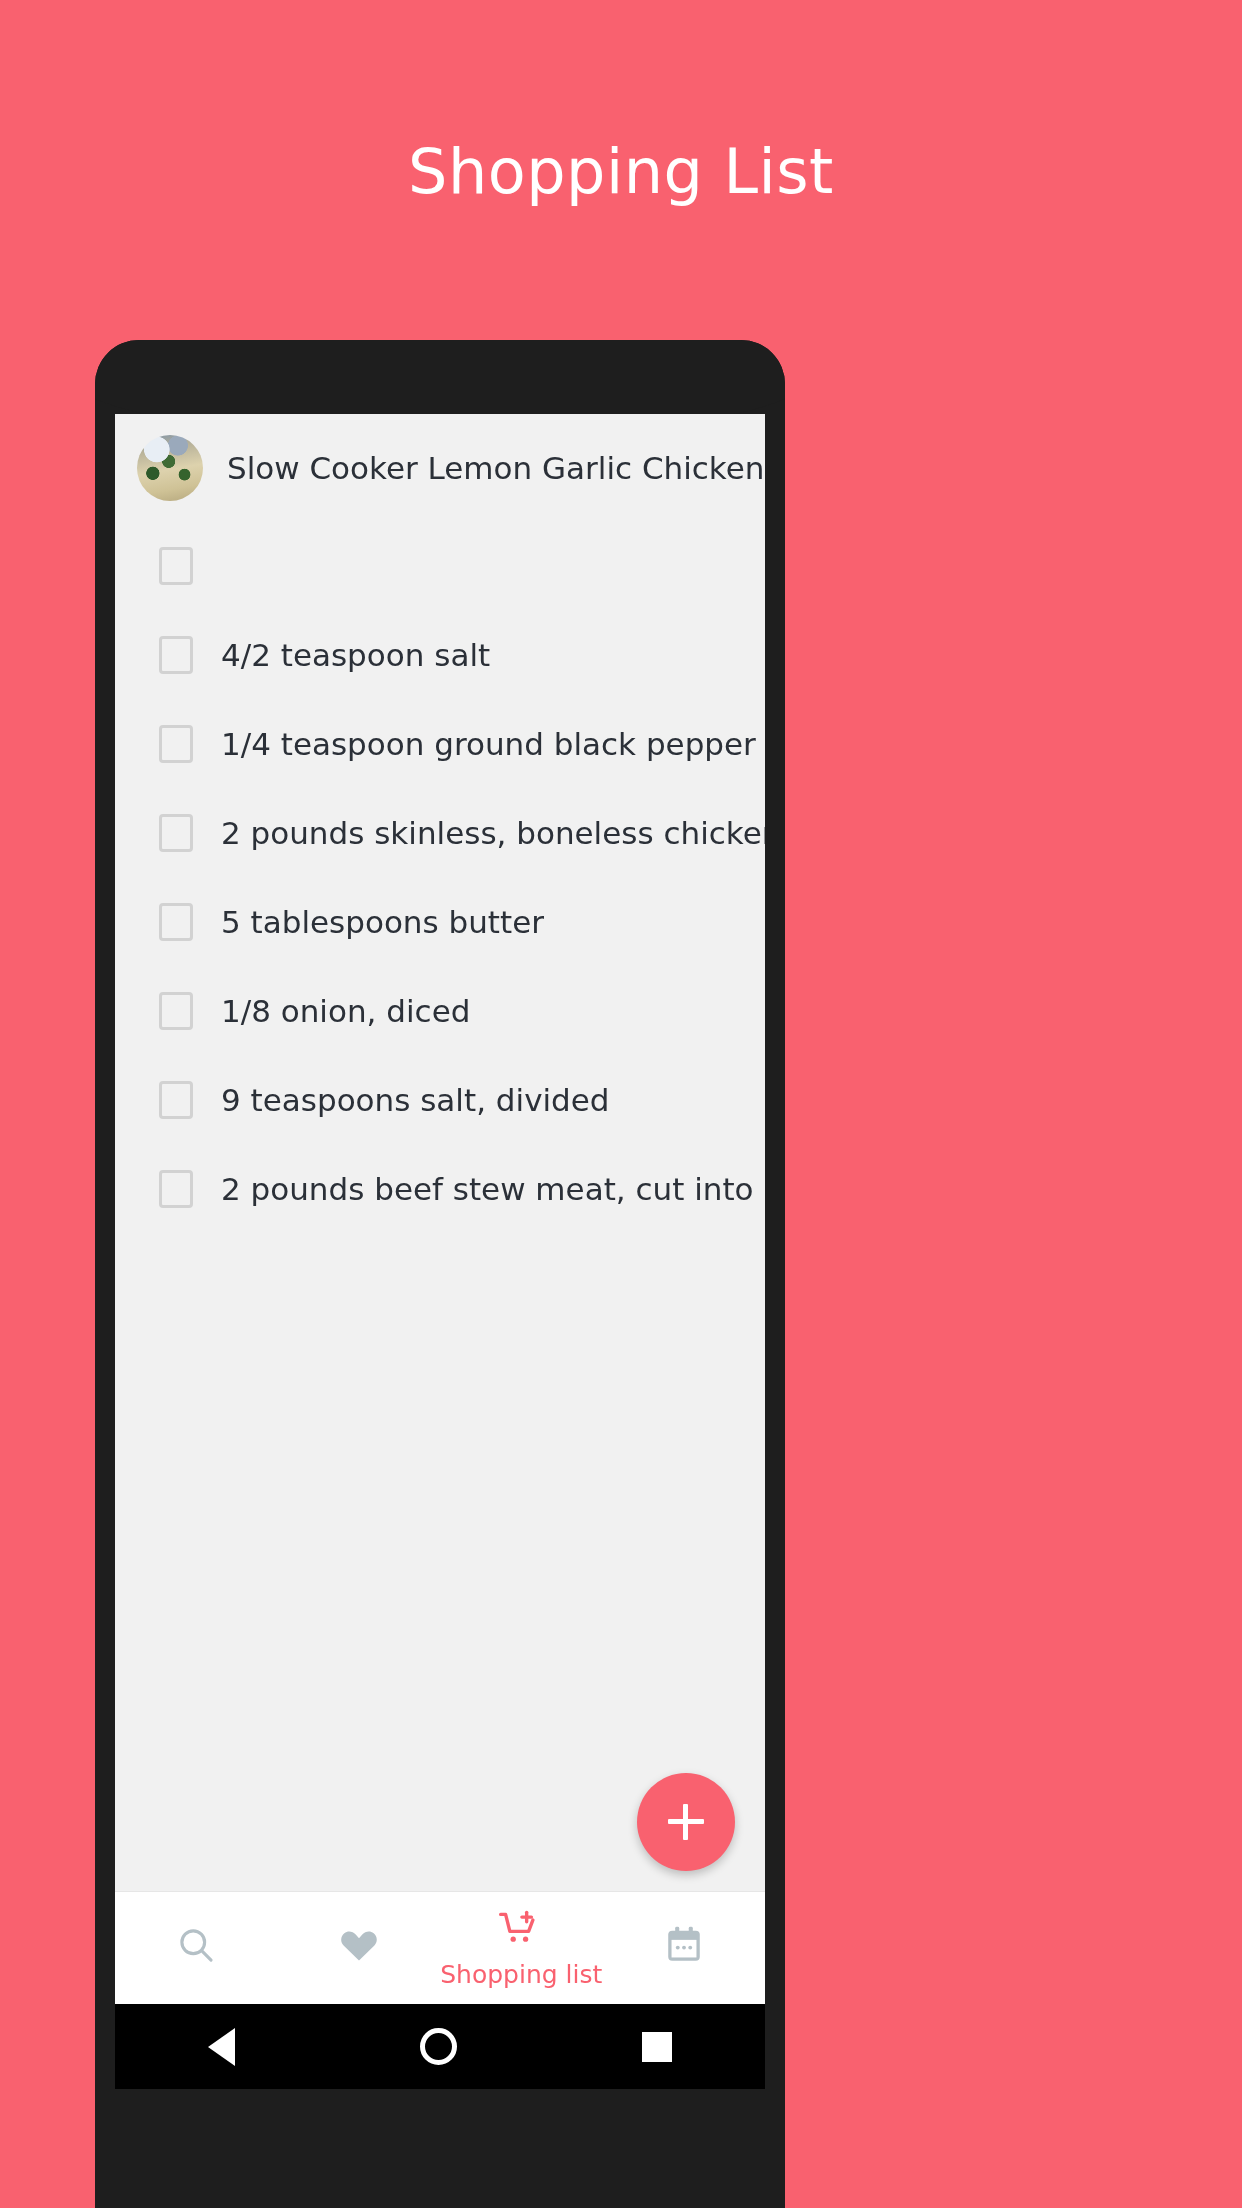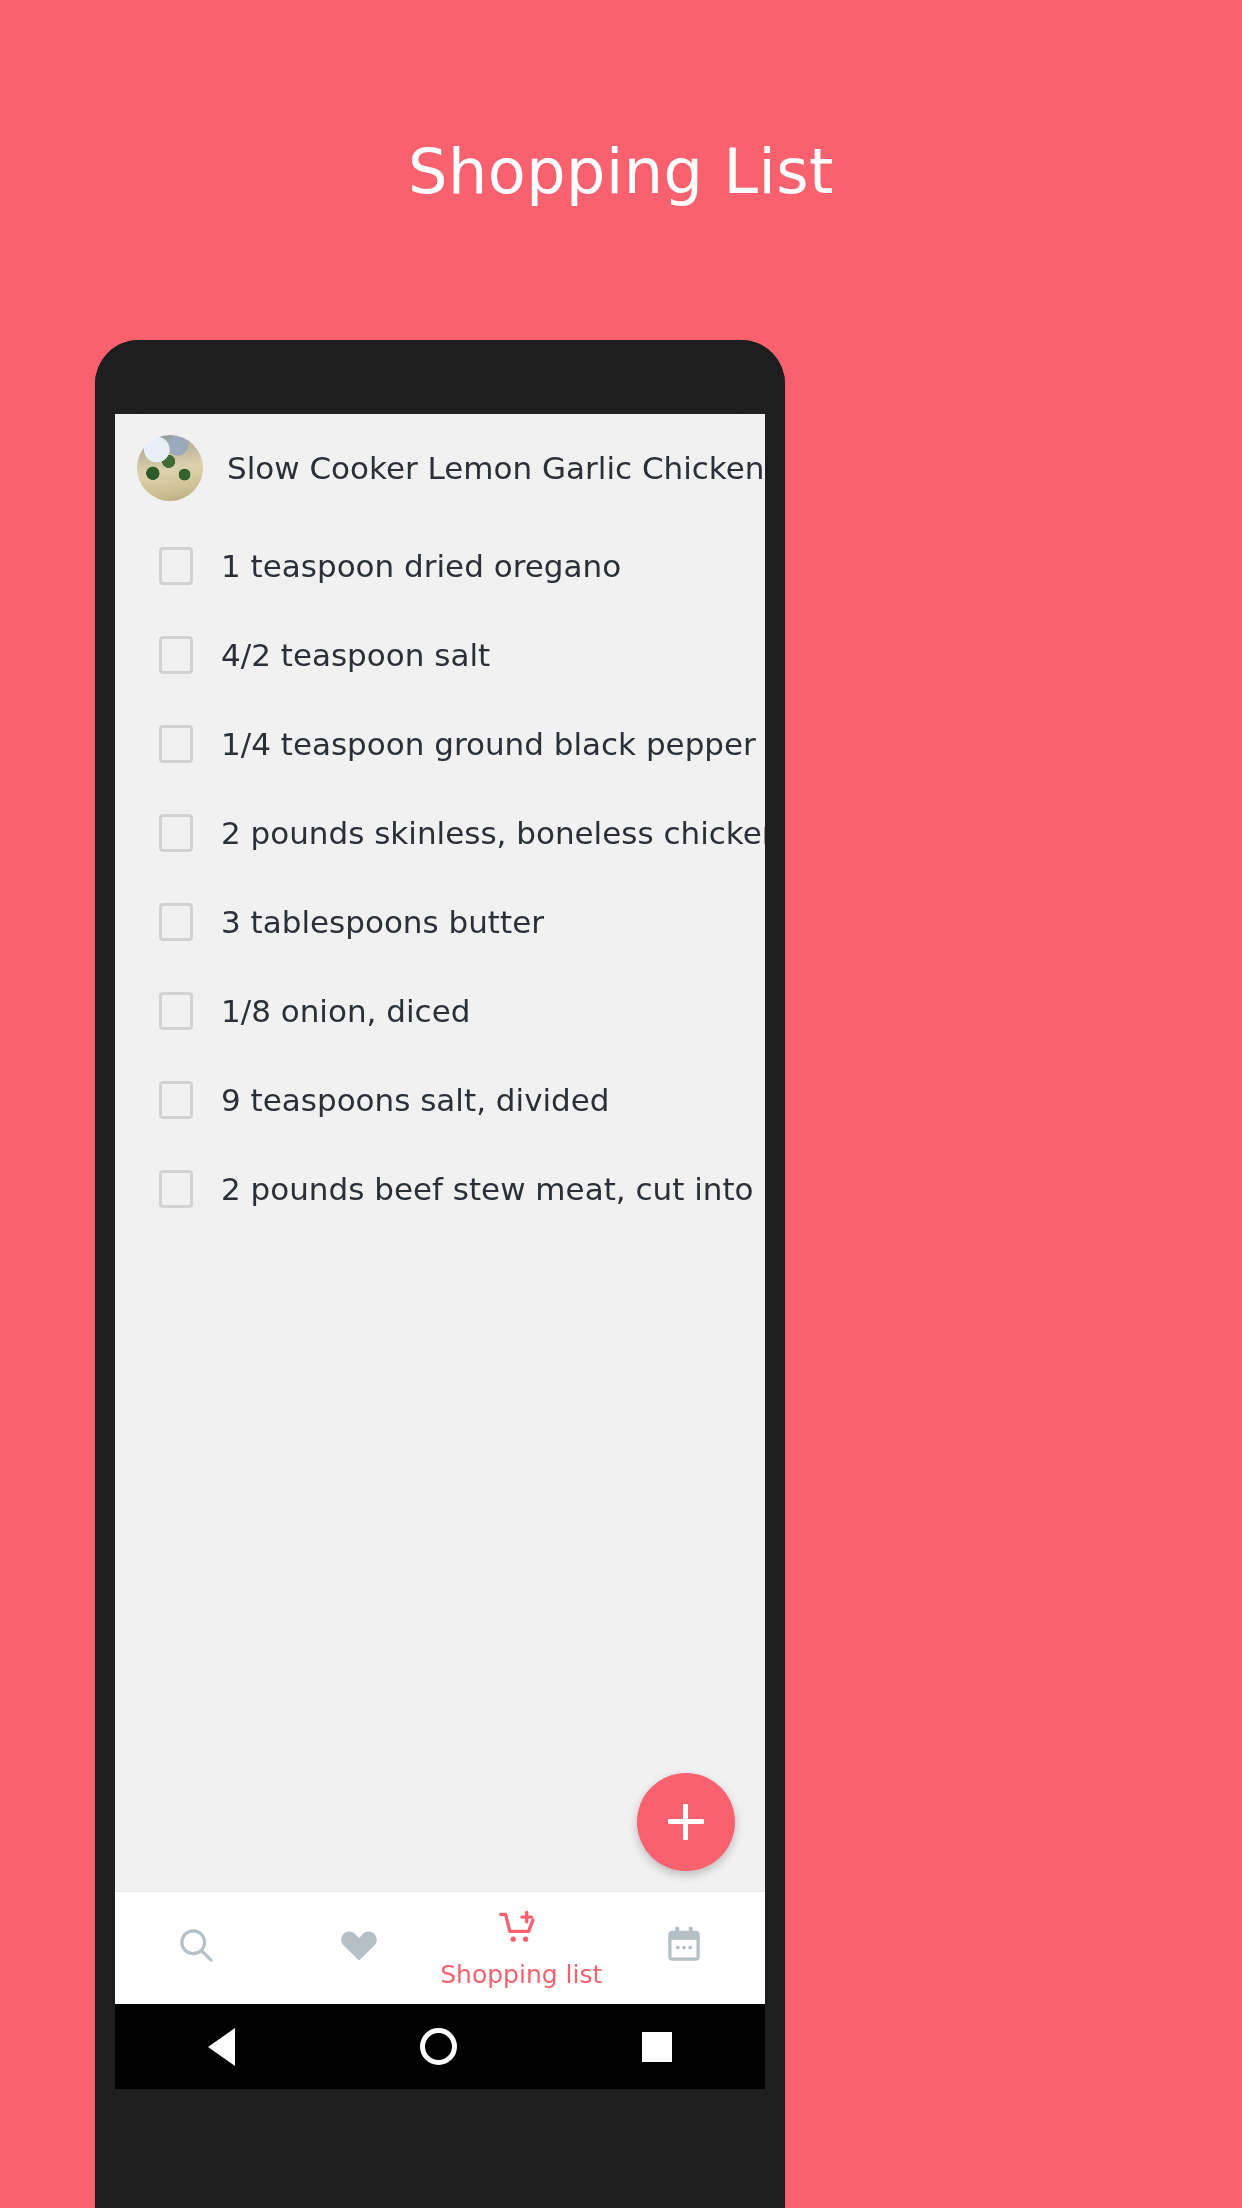--- a/index.html
+++ b/index.html
@@ -251,37 +251,36 @@
     <div class="list-area">
 
       <div class="recipe-header">
         <div class="recipe-thumb thumb-chicken"></div>
         <div class="recipe-title">Slow Cooker Lemon Garlic Chicken II</div>
 
       </div>
 
       <div class="ingredient-row">
         <div class="checkbox"></div>
-        <div class="ingredient-text">1 teaspoon dried oregano</div>
       </div>
       <div class="ingredient-row">
         <div class="checkbox"></div>
         <div class="ingredient-text">4/2 teaspoon salt</div>
       </div>
       <div class="ingredient-row">
         <div class="checkbox"></div>
         <div class="ingredient-text">1/4 teaspoon ground black pepper</div>
       </div>
       <div class="ingredient-row">
         <div class="checkbox"></div>
         <div class="ingredient-text">2 pounds skinless, boneless chicken breast halves</div>
       </div>
       <div class="ingredient-row">
         <div class="checkbox"></div>
-        <div class="ingredient-text">3 tablespoons butter</div>
+        <div class="ingredient-text">5 tablespoons butter</div>
       </div>
 
 
       <div class="ingredient-row">
         <div class="checkbox"></div>
         <div class="ingredient-text">1/8 onion, diced</div>
       </div>
       <div class="ingredient-row">
         <div class="checkbox"></div>
         <div class="ingredient-text">9 teaspoons salt, divided</div>

